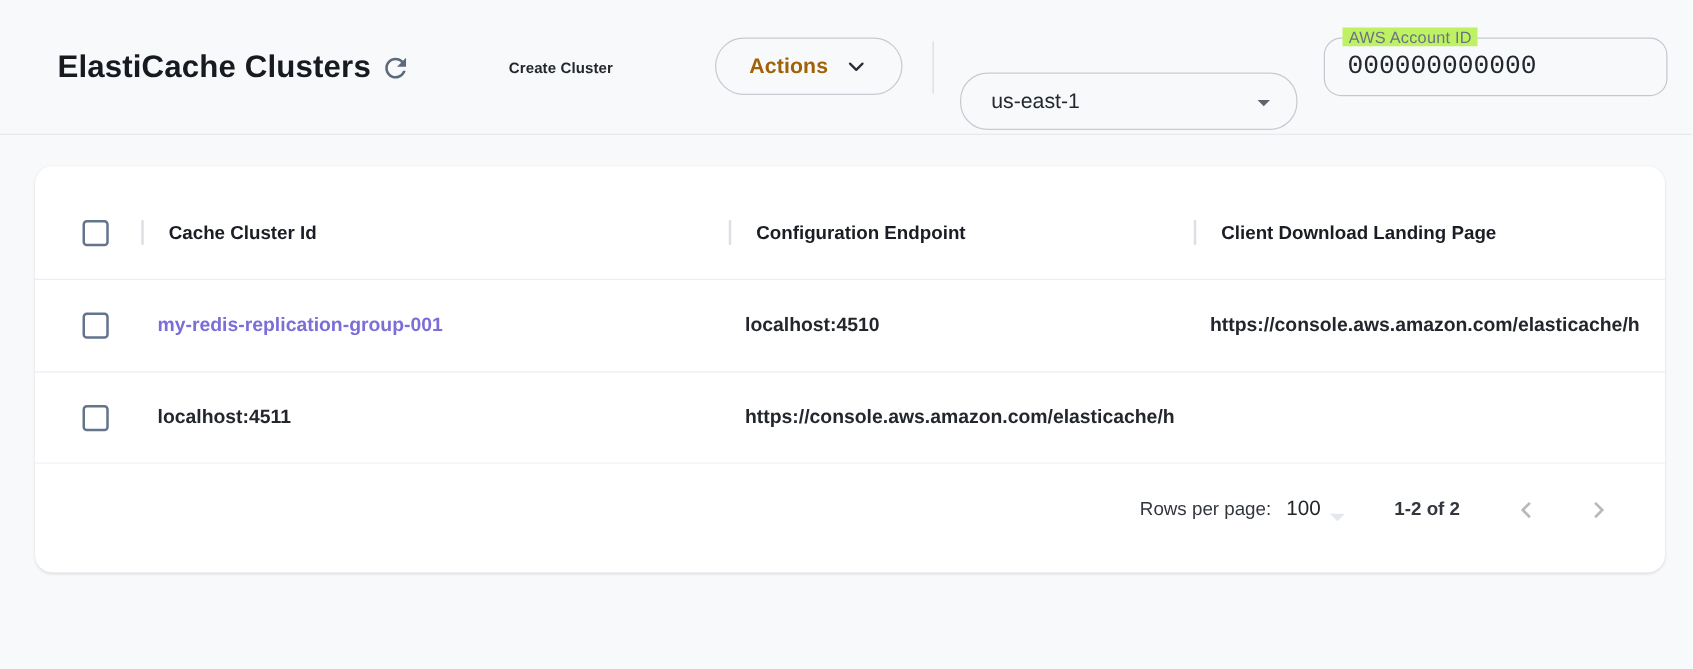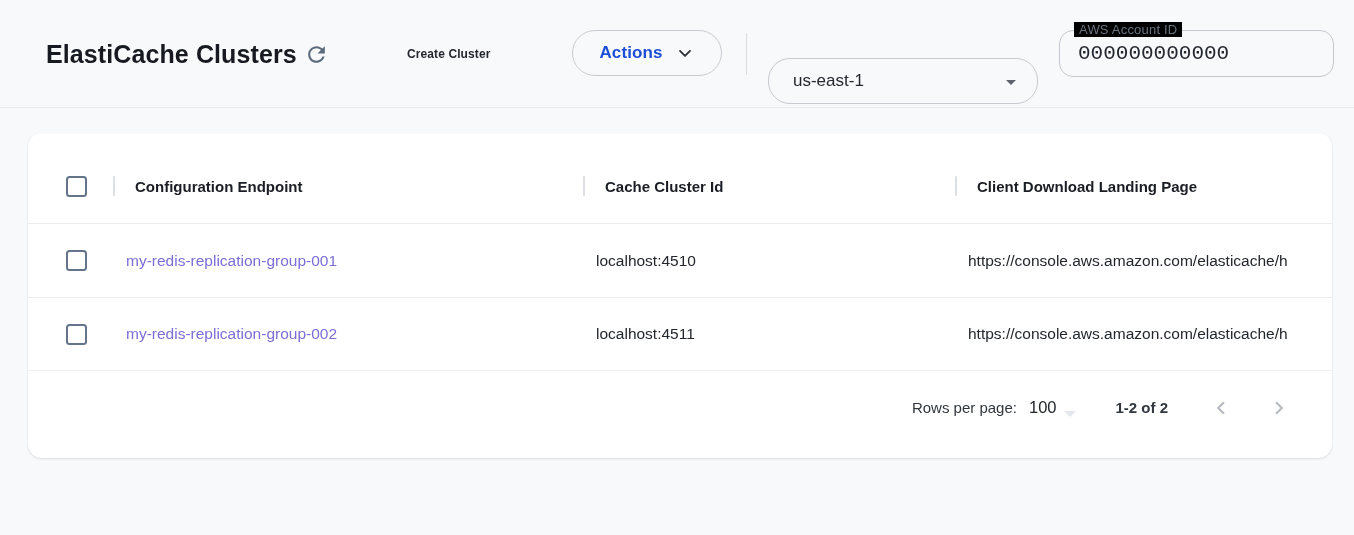--- a/index.html
+++ b/index.html
@@ -30,38 +30,38 @@
     position:absolute; left:395px; top:54px; transform:translateY(-50%);
     background:transparent; border:none; cursor:pointer;
     font-family:"Liberation Sans", sans-serif;
     font-size:12px; font-weight:700; color:#23272e; padding:10px 12px; letter-spacing:.1px;
   }
   .actions-btn {
     position:absolute; left:572px; top:30px; width:150px; height:46px;
     background:transparent; border:1px solid #c7cbd1; border-radius:23px;
     display:flex; align-items:center; justify-content:center; gap:12px;
     font-family:"Liberation Sans", sans-serif;
-    font-size:17px; font-weight:700; color:#1d4ed8; cursor:pointer; letter-spacing:.1px;
+    font-size:17px; font-weight:700; color:#a16207; cursor:pointer; letter-spacing:.1px;
   }
   .toolbar-divider {
     position:absolute; left:746px; top:33px; width:1px; height:42px; background:#d9dce0;
   }
   .region-select {
     position:absolute; left:768px; top:30px; width:270px; height:46px;
     border:1px solid #c7cbd1; border-radius:22px; background:transparent;
     display:flex; align-items:center; cursor:pointer;
     font-size:17px; color:#23272e; padding-left:24px;margin-top:28px;
   }
   .region-select .arrow { position:absolute; right:14px; top:11px; }
   .account-field {
     position:absolute; left:1059px; top:30px; width:275px; height:47px;
     border:1px solid #c4c9d0; border-radius:14px;
   }
   .account-field .field-label {
-    position:absolute; left:14px; top:-9px; background:#000000; padding:0 5px;
+    position:absolute; left:14px; top:-9px; background:#bef264; padding:0 5px;
     font-size:13px; color:#6a7480; letter-spacing:.2px;
   }
   .account-field input {
     width:100%; height:100%; border:none; background:transparent; outline:none;
     font-family:Liberation Mono, monospace;
     font-size:21px; color:#23272e; padding:0 18px;
   }
 
   
   .card {
@@ -80,21 +80,21 @@
     border-bottom:1px solid #eceef1;
     font-size:15px; font-weight:700; color:#1a1d23;
   }
   .grid-header .hcell { padding-left:22px; position:relative; height:100%; display:flex; align-items:center; }
   .grid-header .hcell .col-sep {
     position:absolute; left:0; top:50%; transform:translateY(-50%);
     width:2px; height:20px; background:#dcdfe3; border-radius:1px;
   }
   .grid-row {
     height:74px; border-bottom:1px solid #eceef1;
-    font-size:15.5px; color:#23272d;
+    font-size:15.5px; color:#23272d;font-weight:bold;
   }
   .grid-row:nth-of-type(3) { height:73px; border-bottom:1px solid #f1f2f5; }
   .cell { padding-left:13px; white-space:nowrap; overflow:hidden; }
   .cb-cell { padding-left:38px; display:flex; align-items:center; }
   .checkbox {
     width:21px; height:21px; border:2px solid #64748b; border-radius:3.5px;
     background:transparent; cursor:pointer; flex:none;
   }
   .cluster-link { color:#7b6ed7; text-decoration:none; cursor:pointer; }
 
@@ -164,25 +164,25 @@
 </header>
 
 <section class="card">
 
   <div class="grid-header">
     <div class="cb-cell">
       <span class="checkbox"></span>
     </div>
     <div class="hcell">
       <span class="col-sep"></span>
-      <span>Configuration Endpoint</span>
+      <span>Cache Cluster Id</span>
     </div>
     <div class="hcell">
       <span class="col-sep"></span>
-      <span>Cache Cluster Id</span>
+      <span>Configuration Endpoint</span>
     </div>
     <div class="hcell">
       <span class="col-sep"></span>
       <span>Client Download Landing Page</span>
     </div>
   </div>
 
   <div class="grid-row">
     <div class="cb-cell">
       <span class="checkbox"></span>
@@ -190,23 +190,20 @@
     <div class="cell">
       <a class="cluster-link">my-redis-replication-group-001</a>
     </div>
     <div class="cell">localhost:4510</div>
     <div class="cell">https://console.aws.amazon.com/elasticache/h</div>
   </div>
 
   <div class="grid-row">
     <div class="cb-cell">
       <span class="checkbox"></span>
-    </div>
-    <div class="cell">
-      <a class="cluster-link">my-redis-replication-group-002</a>
     </div>
     <div class="cell">localhost:4511</div>
     <div class="cell">https://console.aws.amazon.com/elasticache/h</div>
   </div>
 
   <div class="card-footer">
     <span class="rpp-label">Rows per page:</span>
     <span class="rpp-select">
       <span>100</span>
       <span class="tri-light"></span>

